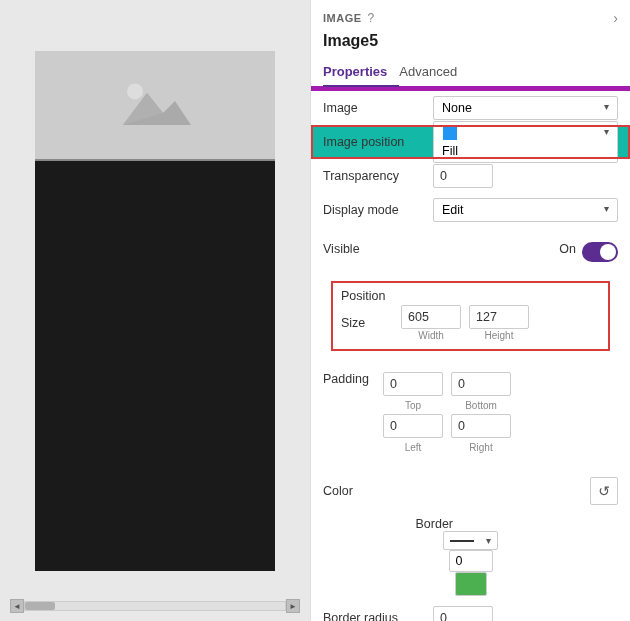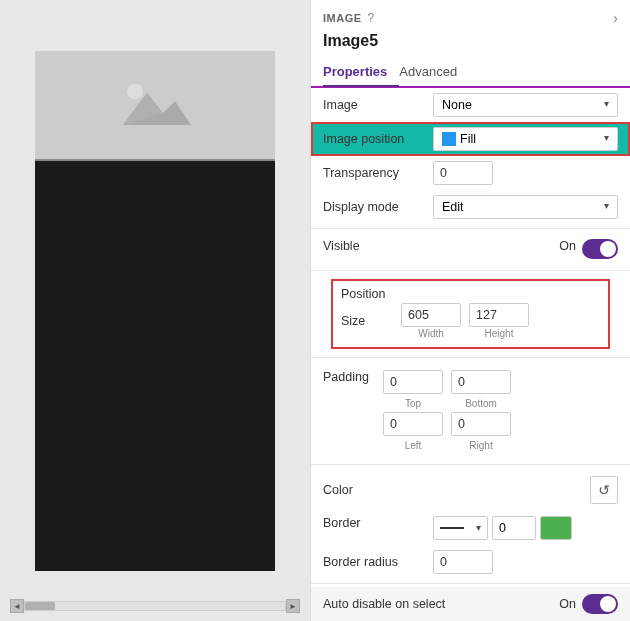--- a/index.html
+++ b/index.html
@@ -86,21 +86,21 @@
     .panel-title {
       font-size: 16px;
       font-weight: 600;
       color: #1a1a1a;
       padding: 2px 12px 8px 12px;
     }
 
     
     .tabs {
       display: flex;
-      border-bottom: 2px solid #a21caf;
+      border-bottom: 5px solid #a21caf;
       padding: 0 12px;
     }
     .tab {
       padding: 6px 12px 6px 0;
       font-size: 13px;
       cursor: pointer;
       color: #555;
       border-bottom: 2px solid transparent;
       margin-bottom: -1px;
     }
@@ -296,21 +296,23 @@
       justify-content: center;
       cursor: pointer;
       margin-left: auto;
       font-size: 14px;
       color: #555;
     }
 
     
     .border-row {
       display: flex;
+      align-items: center;
       padding: 5px 12px;
+      flex-direction: column;
     }
     .border-label {
       width: 110px;
       font-size: 12.5px;
       color: #333;
     }
     .border-style-select {
       border: 1px solid #ccc;
       border-radius: 2px;
       padding: 3px 6px;
@@ -407,21 +409,21 @@
         <span>None</span>
         <span class="select-caret">▾</span>
       </div>
     </div>
   </div>
 
   <div class="prop-row highlighted-row">
     <div class="prop-label">Image position</div>
     <div class="prop-value">
       <div class="select-box select-box-full">
-        <span style="display:flex;align-items:center;gap:4px;">
+        <span style="display:flex;align-items:center;gap:4px;flex-direction:column;">
           <span style="display:inline-block;width:14px;height:14px;background:#2196f3;vertical-align:middle;"></span>
           <span>Fill</span>
         </span>
         <span class="select-caret">▾</span>
       </div>
     </div>
   </div>
 
   <div class="prop-row">
     <div class="prop-label">Transparency</div>

